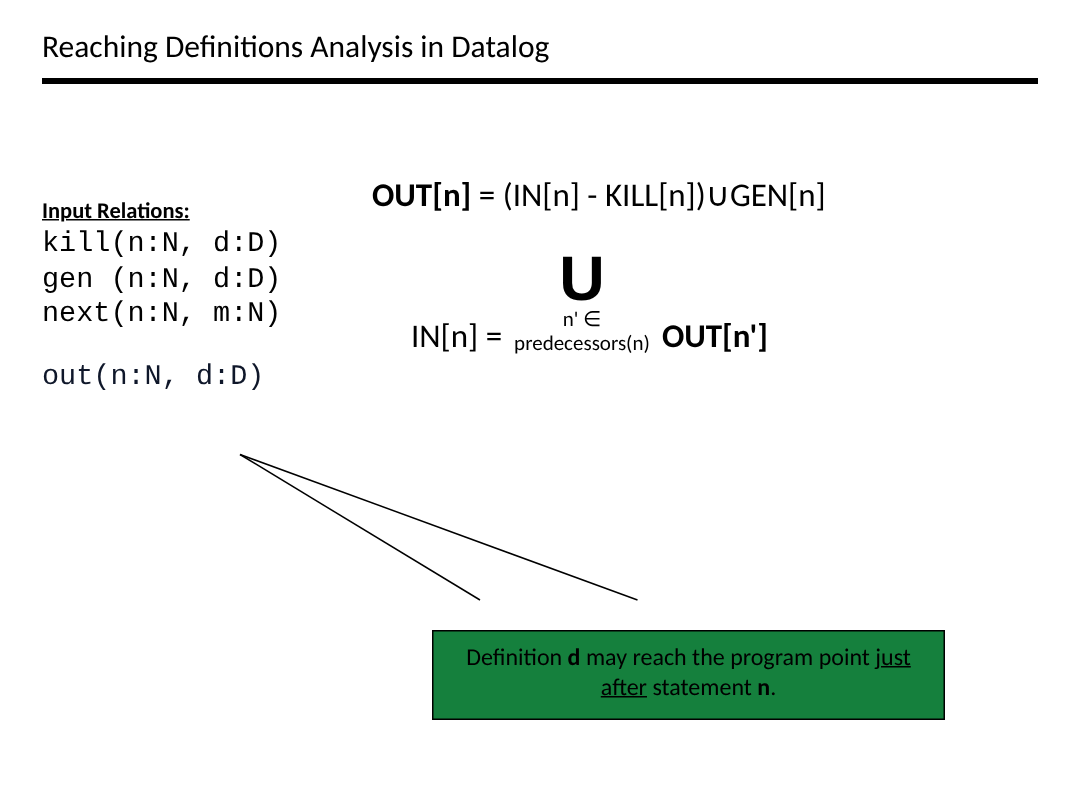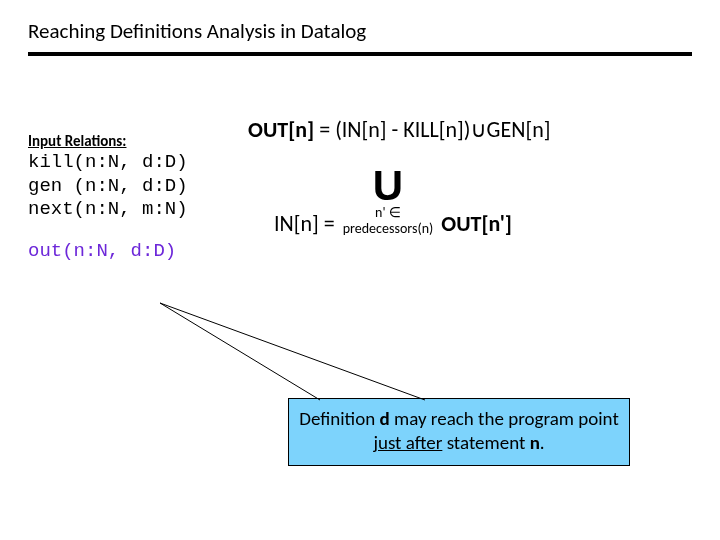--- a/index.html
+++ b/index.html
@@ -45,21 +45,21 @@
     font-weight: 700;
     text-decoration: underline;
     font-family: Calibri, Arial, sans-serif;
     margin-top: 48px;
   }
   .mono {
     font-family: Liberation Mono, monospace;
     font-size: 19px;
     white-space: pre;
   }
-  .highlight { color: #6d28d9; }
+  .highlight { color: #0f172a; }
   .right {
     flex: 1;
     position: relative;
     padding-left: 20px;
     font-size: 22px;
   }
   .eq1 {
     margin-top: 32px;
     white-space: nowrap;
   }
@@ -93,28 +93,28 @@
     text-align: center;
     line-height: 1.15;
   }
   .eq2-rhs {
     padding-top: 6px;
     font-weight: 700;
   }
   .note-box {
     position: absolute;
     left: 288px;
-    top: 398px;
+    top: 420px;
     width: 320px;
     border: 1px solid #000;
     padding: 8px 10px 10px 10px;
-    font-size: 19px;
+    font-size: 16px;
     text-align: center;
     line-height: 1.25;
-    background: #7dd3fc;
+    background: #15803d;
   }
   .note-box .ul { text-decoration: underline; }
   
   .lines {
     position: absolute;
     left: 0; top: 0;
     width: 720px; height: 540px;
     pointer-events: none;
   }
 </style>

